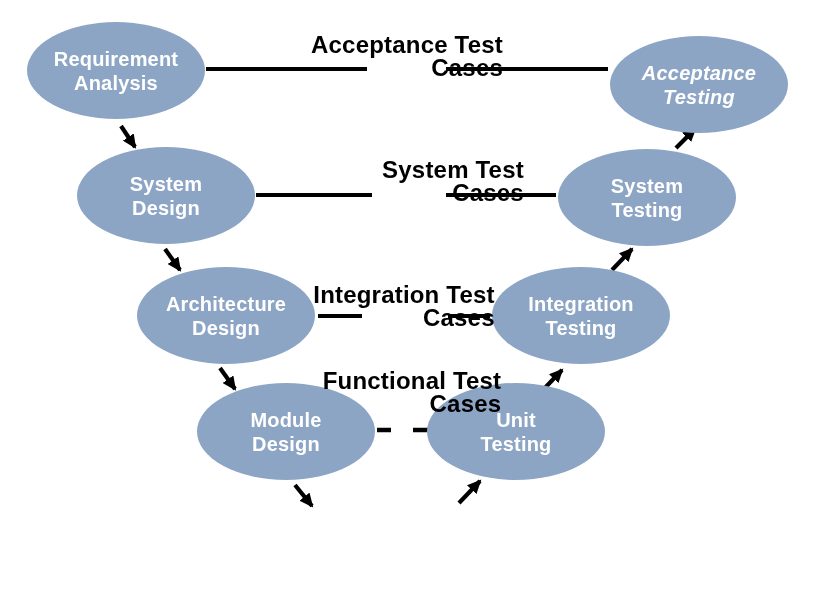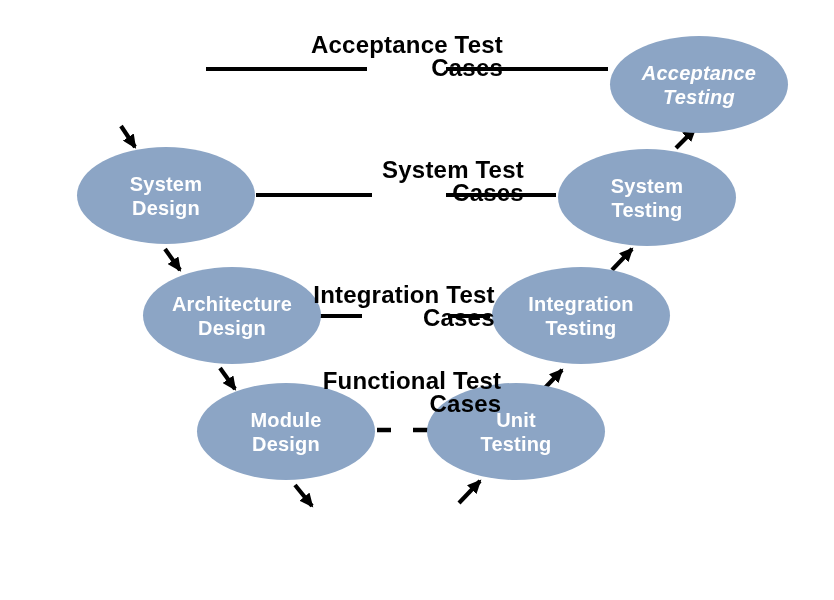--- a/index.html
+++ b/index.html
@@ -54,21 +54,21 @@
   }
   svg.connectors line { stroke: var(--connector); }
   svg.connectors .hline { stroke-width: 4; }
   svg.connectors .dash  { stroke-width: 4.5; }
   svg.connectors .arrow { stroke-width: 4.2; }
   svg.connectors .arrowhead { fill: var(--connector); }
 
   
   #node-requirement-analysis { left: 27px;  top: 22px;  }
   #node-system-design        { left: 77px;  top: 147px; }
-  #node-architecture-design  { left: 143px; top: 267px; }
+  #node-architecture-design  { left: 137px; top: 267px; }
   #node-module-design        { left: 197px; top: 383px; }
   #node-implementation       { left: 308px; top: 489px; }
   #node-unit-testing         { left: 427px; top: 383px; }
   #node-integration-testing  { left: 492px; top: 267px; }
   #node-system-testing       { left: 558px; top: 149px; }
   #node-acceptance-testing   { left: 610px; top: 36px; font-style: italic;  }
 
   
   #label-acceptance-test-cases  { left: 407px; top: 33px;  }
   #label-system-test-cases      { left: 411px; top: 158px; margin-left: 42px; }
@@ -101,20 +101,22 @@
     <line class="arrow" x1="165" y1="249" x2="180" y2="270" marker-end="url(#ah)"></line>
     <line class="arrow" x1="220" y1="368" x2="235" y2="389" marker-end="url(#ah)"></line>
     <line class="arrow" x1="295" y1="485" x2="312" y2="506" marker-end="url(#ah)"></line>
 
     <line class="arrow" x1="459" y1="503" x2="480" y2="481" marker-end="url(#ah)"></line>
     <line class="arrow" x1="541" y1="392" x2="562" y2="370" marker-end="url(#ah)"></line>
     <line class="arrow" x1="612" y1="270" x2="632" y2="249" marker-end="url(#ah)"></line>
     <line class="arrow" x1="676" y1="148" x2="695" y2="129" marker-end="url(#ah)"></line>
   </svg>
 
+  <div class="node" id="node-requirement-analysis">Requirement
+Analysis</div>
   <div class="node" id="node-system-design">System
 Design</div>
   <div class="node" id="node-architecture-design">Architecture
 Design</div>
   <div class="node" id="node-module-design">Module
 Design</div>
   <div class="node" id="node-unit-testing">Unit
 Testing</div>
   <div class="node" id="node-integration-testing">Integration
 Testing</div>

